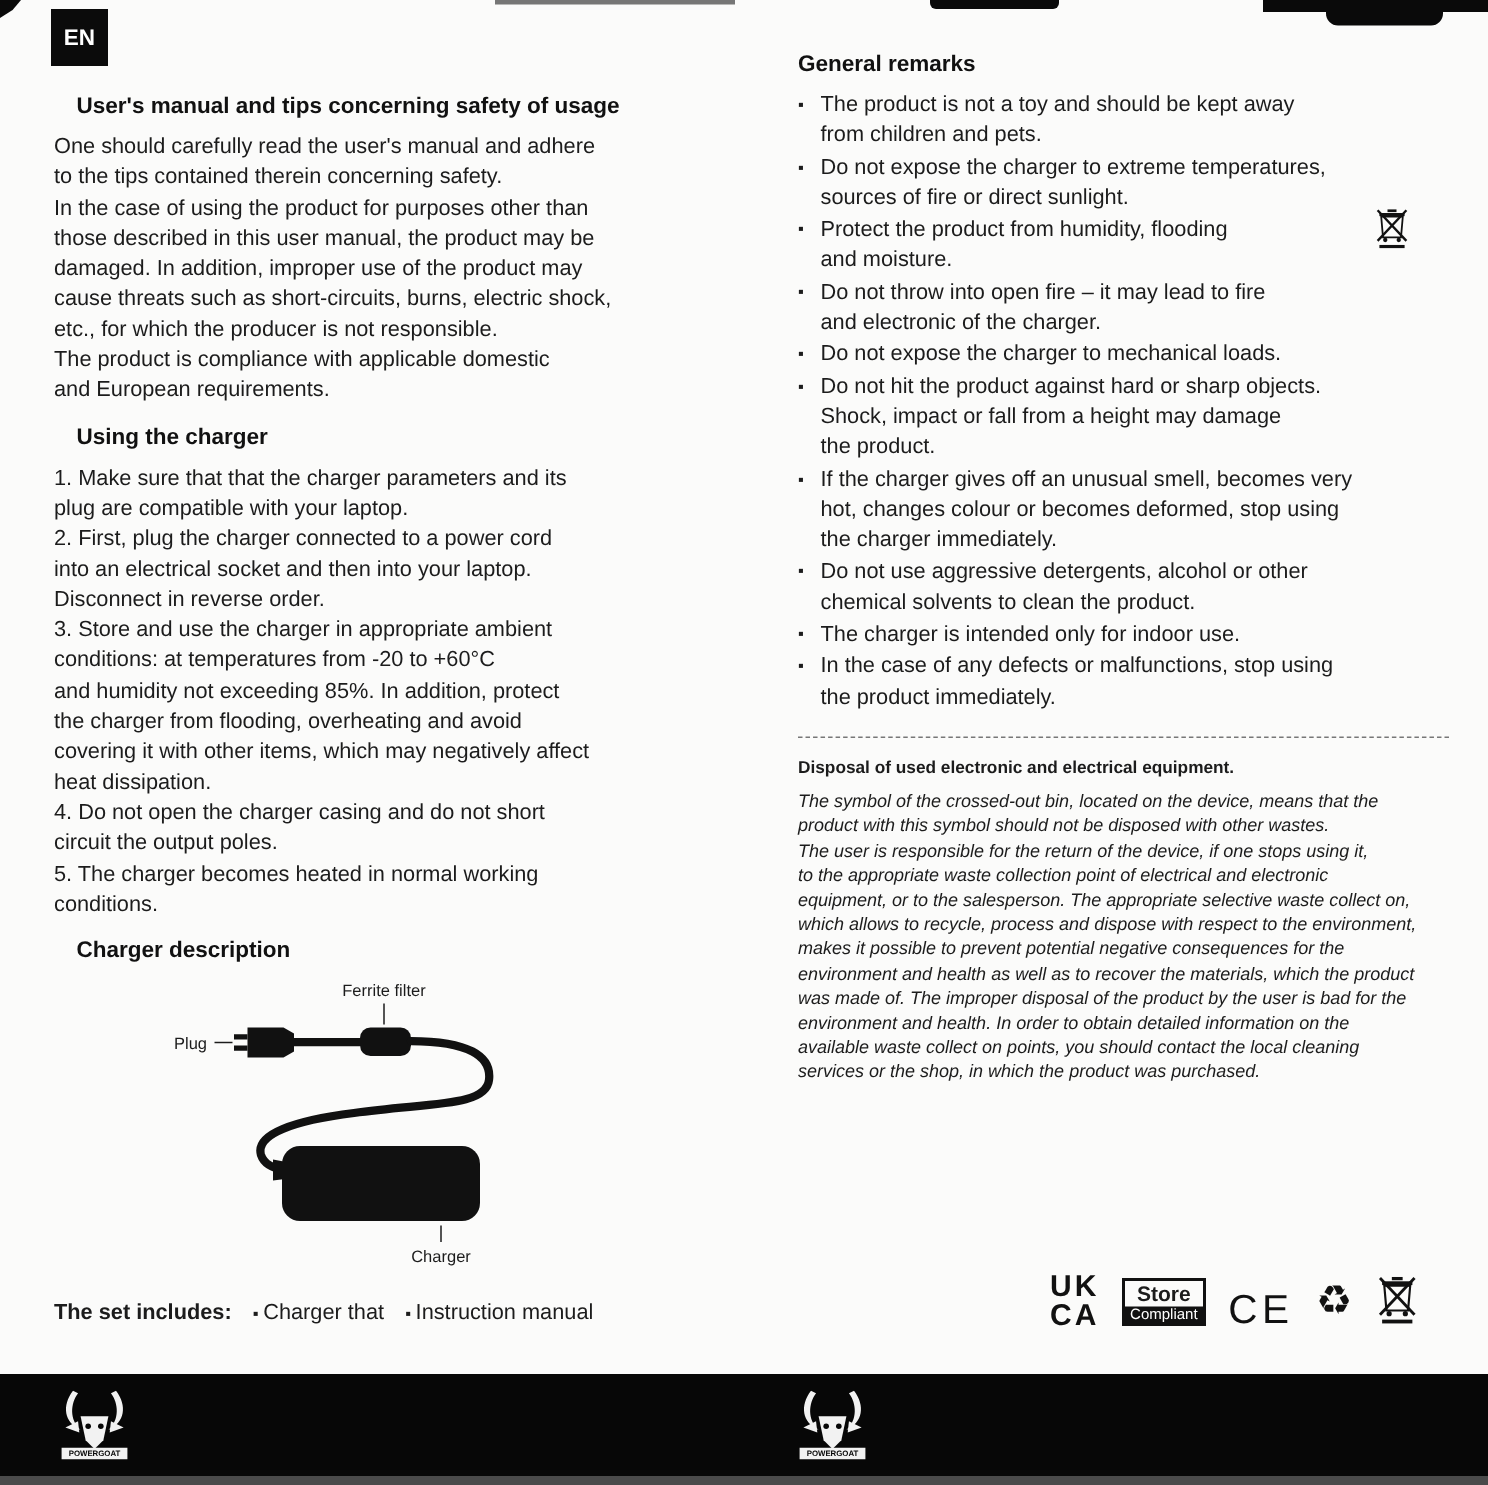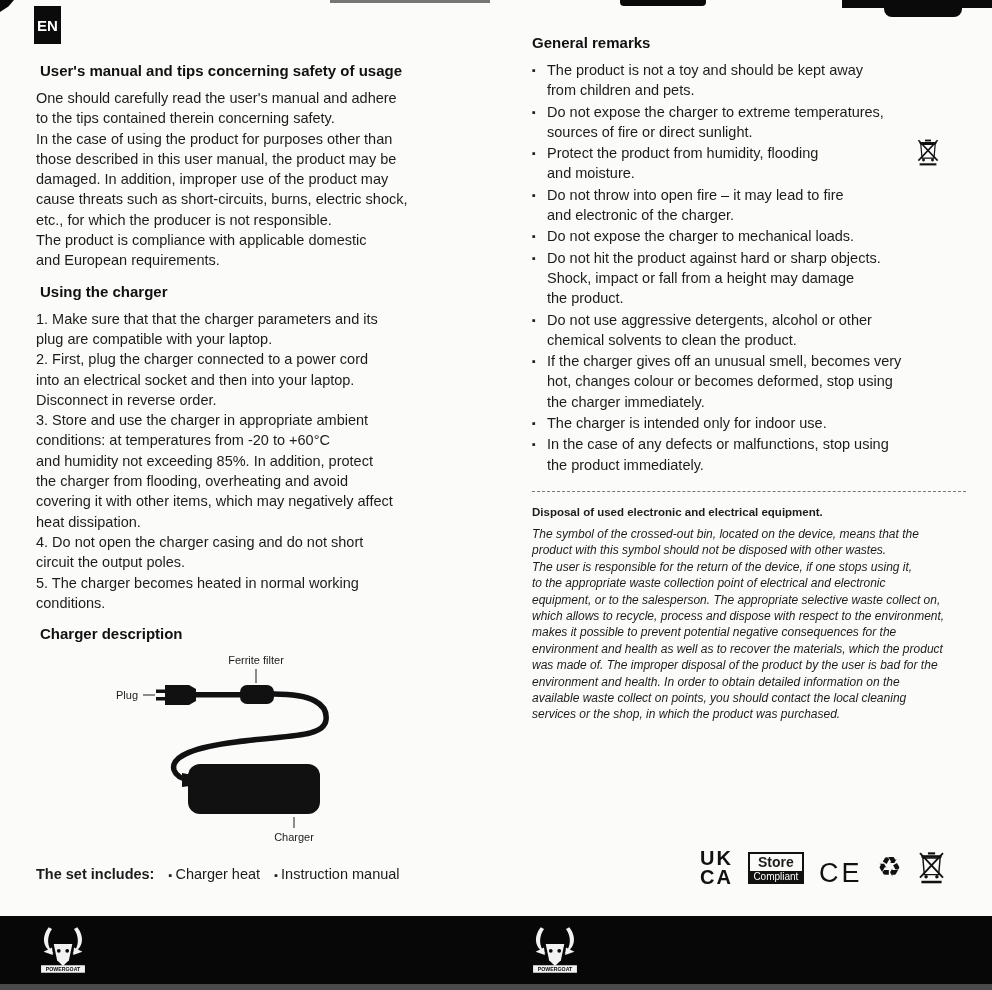--- a/index.html
+++ b/index.html
@@ -8,28 +8,28 @@
   .page { position:relative; width:992px; height:990px; background:#fbfbfa; overflow:hidden; }
 
   
   .artifact { position:absolute; background:#0a0a0a; }
   .a1 { left:0; top:0; width:14px; height:12px; clip-path:polygon(0 0,100% 0,60% 55%,0 100%); }
   .a2 { left:330px; top:0; width:160px; height:3px; opacity:.55; }
   .a3 { left:620px; top:0; width:86px; height:6px; border-radius:0 0 4px 4px; }
   .a4 { left:842px; top:0; width:150px; height:8px; }
   .a5 { left:884px; top:2px; width:78px; height:15px; border-radius:0 0 8px 8px; }
 
-  .lang-badge { position:absolute; left:34px; top:6px; width:27px; height:38px; background:#0b0b0b;
+  .lang-badge { position:absolute; left:34px; top:6px; width:38px; height:38px; background:#0b0b0b;
     color:#fff; font-weight:bold; font-size:15px; display:flex; align-items:center; justify-content:center; }
 
   .col-left  { position:absolute; left:36px; top:62px; width:452px; }
   .col-right { position:absolute; left:532px; top:34px; width:434px; }
 
   h2 { font-size:15px; font-weight:bold; color:#111; }
-  .col-left h2 { margin:0 0 9px 4px; }
+  .col-left h2 { margin:0 0 9px 15px; }
   .col-right h2 { margin:0 0 9px 0; }
   .body-text { font-size:14.5px; line-height:20.3px; white-space:pre-line; }
   .sec { margin-bottom:12px; }
 
   ol.plain { list-style:none; }
   ol.plain li { font-size:14.5px; line-height:20.3px; white-space:pre-line; }
 
   ul.sq { list-style:none; }
   ul.sq li { position:relative; padding-left:15px; font-size:14.5px; line-height:20.3px;
     white-space:pre-line; margin-bottom:1px; }
@@ -161,45 +161,45 @@
         <path d="M96 121 l16 3 v9 l-16 2 z" fill="#111"></path>
         <rect x="102" y="112" width="132" height="50" rx="12" fill="#111"></rect>
 
         <line class="dline" x1="208" y1="165" x2="208" y2="176"></line>
         <text class="dlabel" x="208" y="189" text-anchor="middle">Charger</text>
       </svg>
     </div>
 
     <div class="set-line">
       <span class="lbl">The set includes:</span>
-      <span class="set-item"><span>Charger heat</span></span>
+      <span class="set-item"><span>Charger that</span></span>
       <span class="set-item"><span>Instruction manual</span></span>
     </div>
   </div>
 
   <div class="col-right">
     <h2>General remarks</h2>
     <ul class="sq">
       <li>The product is not a toy and should be kept away
 from children and pets.</li>
       <li>Do not expose the charger to extreme temperatures,
 sources of fire or direct sunlight.</li>
       <li>Protect the product from humidity, flooding
 and moisture.</li>
       <li>Do not throw into open fire – it may lead to fire
 and electronic of the charger.</li>
       <li>Do not expose the charger to mechanical loads.</li>
       <li>Do not hit the product against hard or sharp objects.
 Shock, impact or fall from a height may damage
 the product.</li>
-      <li>Do not use aggressive detergents, alcohol or other
-chemical solvents to clean the product.</li>
       <li>If the charger gives off an unusual smell, becomes very
 hot, changes colour or becomes deformed, stop using
 the charger immediately.</li>
+      <li>Do not use aggressive detergents, alcohol or other
+chemical solvents to clean the product.</li>
       <li>The charger is intended only for indoor use.</li>
       <li>In the case of any defects or malfunctions, stop using
 the product immediately.</li>
     </ul>
 
     <hr class="divider">
 
     <div class="disposal-h">Disposal of used electronic and electrical equipment.</div>
     <p class="disposal-b">The symbol of the crossed-out bin, located on the device, means that the
 product with this symbol should not be disposed with other wastes.

